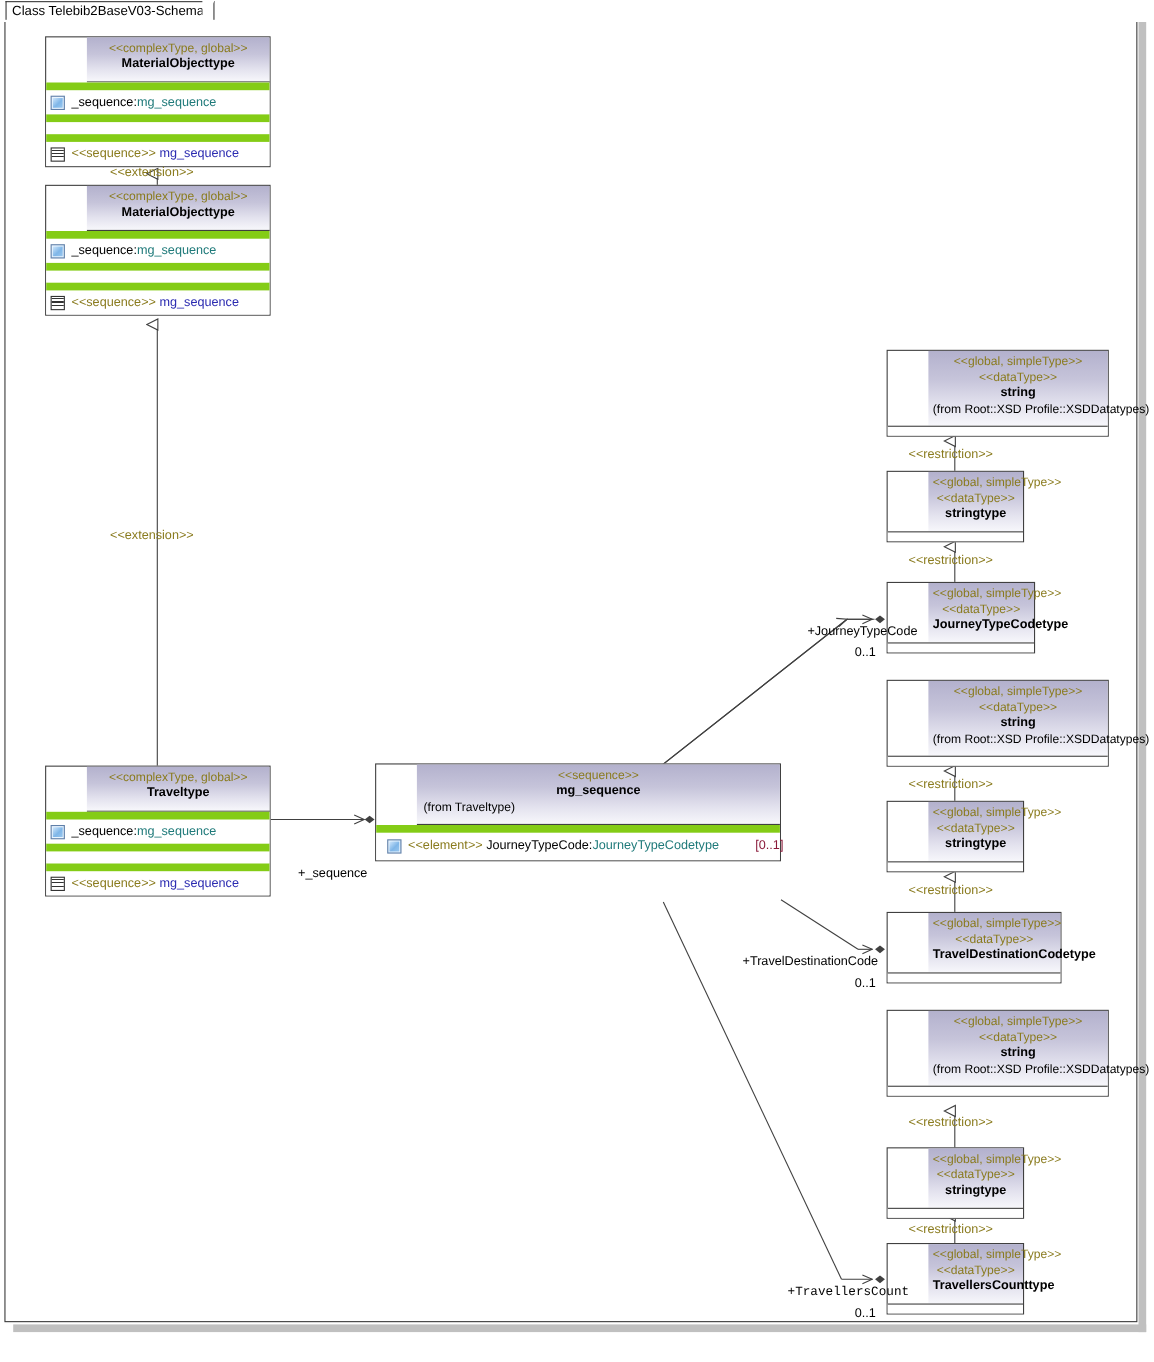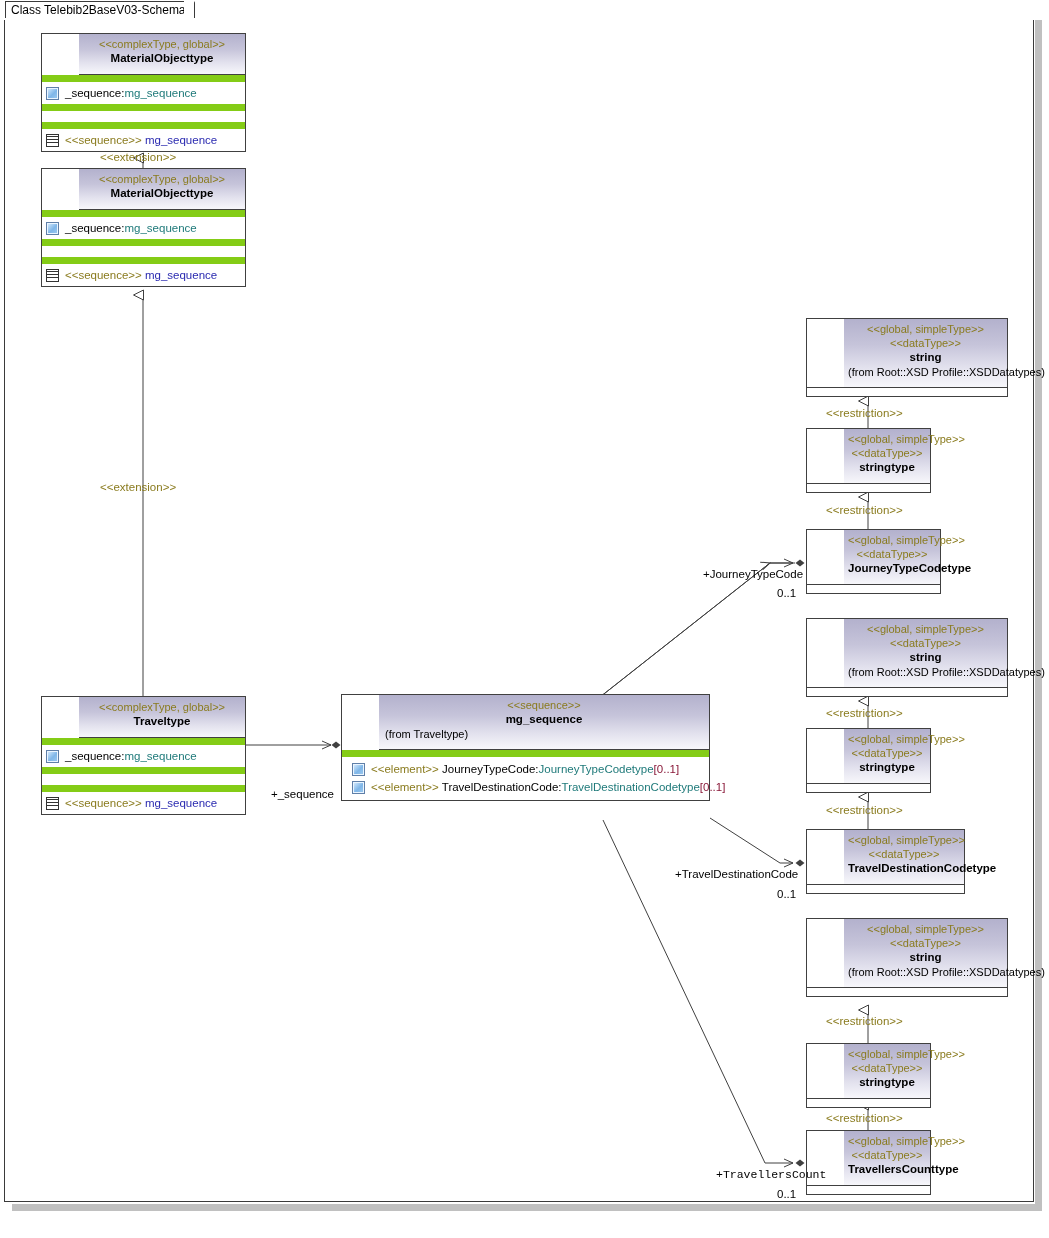--- a/index.html
+++ b/index.html
@@ -160,21 +160,21 @@
         #ffffff 2px, #ffffff 4px,
         #333333 4px, #333333 5px,
         #ffffff 5px, #ffffff 7px,
         #333333 7px, #333333 8px,
         #ffffff 8px, #ffffff 11px);
   }
   .attname { color: #000000; }
   .atttype { color: #1f7a7a; }
   .kw { color: #8a7b1e; }
   .blu { color: #2a2ab0; }
-  .mult { color: #8a1a3a; }
+  .mult { color: #8a1a3a; margin-left: 33px; }
 
   
   .thinbar {
     border-top: 1px solid #404040;
     height: 8px;
     background: #ffffff;
   }
 
   
   .lbl {
@@ -260,21 +260,21 @@
     </g>
     <g>
       <line x1="868" y1="1137" x2="868" y2="1105" stroke="#404040" stroke-width="1" marker-end="url(#hollowtri)"></line>
     </g>
   </svg>
 
   <div class="lbl stereolbl" style="left:100px; top:151px;">&lt;&lt;extension&gt;&gt;</div>
   <div class="lbl stereolbl" style="left:100px; top:481px;">&lt;&lt;extension&gt;&gt;</div>
   <div class="lbl role" style="left:271px; top:788px;text-align:center;">+_sequence</div>
 
-  <div class="lbl role" style="left:703px; top:568px;">+JourneyTypeCode</div>
+  <div class="lbl role" style="left:734px; top:568px;">+JourneyTypeCode</div>
   <div class="lbl role" style="left:777px; top:587px;">0..1</div>
 
   <div class="lbl role" style="left:675px; top:868px;">+TravelDestinationCode</div>
   <div class="lbl role" style="left:777px; top:888px;">0..1</div>
 
   <div class="lbl role" style="left:716px; top:1168px;font-family:Liberation Mono, monospace;">+TravellersCount</div>
   <div class="lbl role" style="left:777px; top:1188px;">0..1</div>
 
   <div class="lbl stereolbl" style="left:826px; top:407px;">&lt;&lt;restriction&gt;&gt;</div>
   <div class="lbl stereolbl" style="left:826px; top:504px;">&lt;&lt;restriction&gt;&gt;</div>
@@ -347,24 +347,20 @@
     <div class="hdr">
       <div class="stereo">&lt;&lt;sequence&gt;&gt;</div>
       <div class="clsname">mg_sequence</div>
       <div class="frompkg">(from Traveltype)</div>
     </div>
     <div class="compart" style="padding:4px 3px 5px 10px;">
       <div class="row">
         <span class="ico-element"></span>
         <span><span class="kw">&lt;&lt;element&gt;&gt;</span> <span class="attname">JourneyTypeCode:</span><span class="atttype">JourneyTypeCodetype</span><span class="mult">[0..1]</span></span>
       </div>
-      <div class="row">
-        <span class="ico-element"></span>
-        <span><span class="kw">&lt;&lt;element&gt;&gt;</span> <span class="attname">TravelDestinationCode:</span><span class="atttype">TravelDestinationCodetype</span><span class="mult">[0..1]</span></span>
-      </div>
     </div>
   </div>
 
   <div class="umlbox" style="left:806px; top:318px; width:202px;">
     <div class="hdr noline">
       <div class="stereo">&lt;&lt;global, simpleType&gt;&gt;</div>
       <div class="stereo">&lt;&lt;dataType&gt;&gt;</div>
       <div class="clsname">string</div>
       <div class="frompkg" style="text-align:center;padding-left:0;">(from Root::XSD Profile::XSDDatatypes)</div>
     </div>

